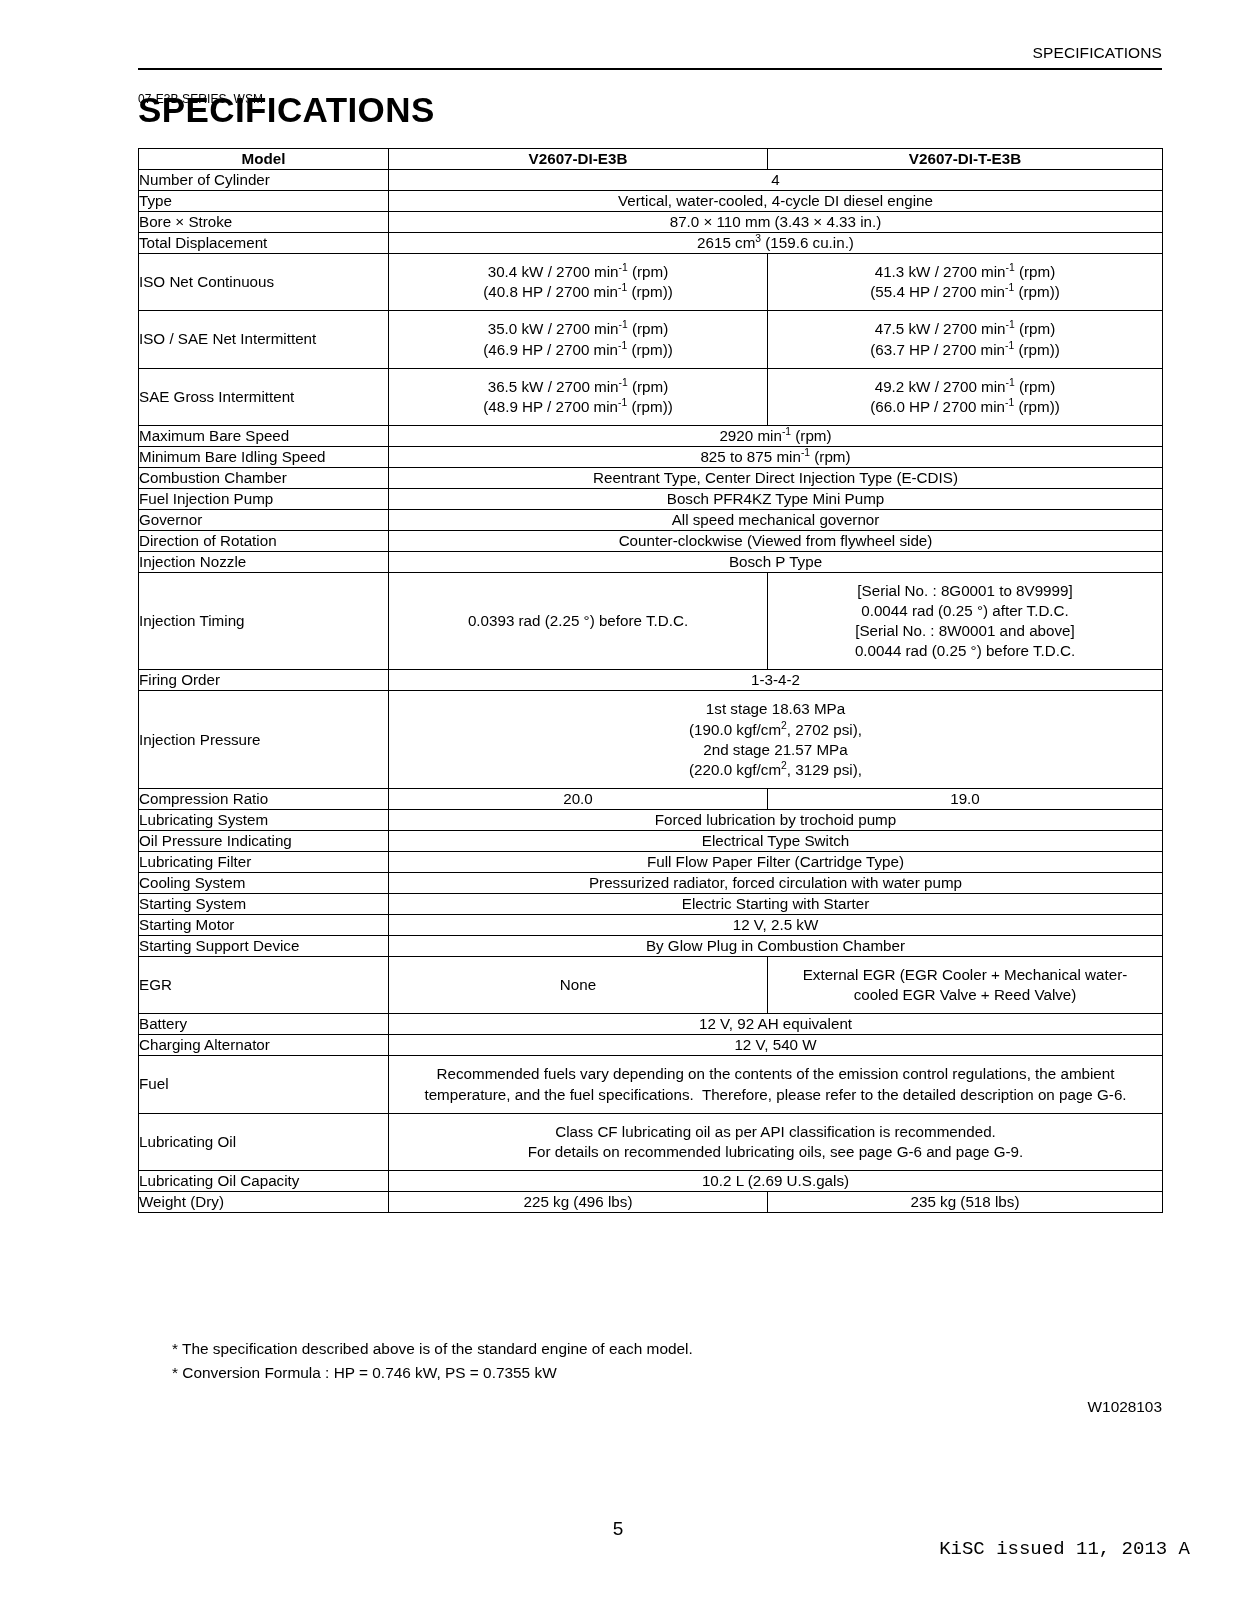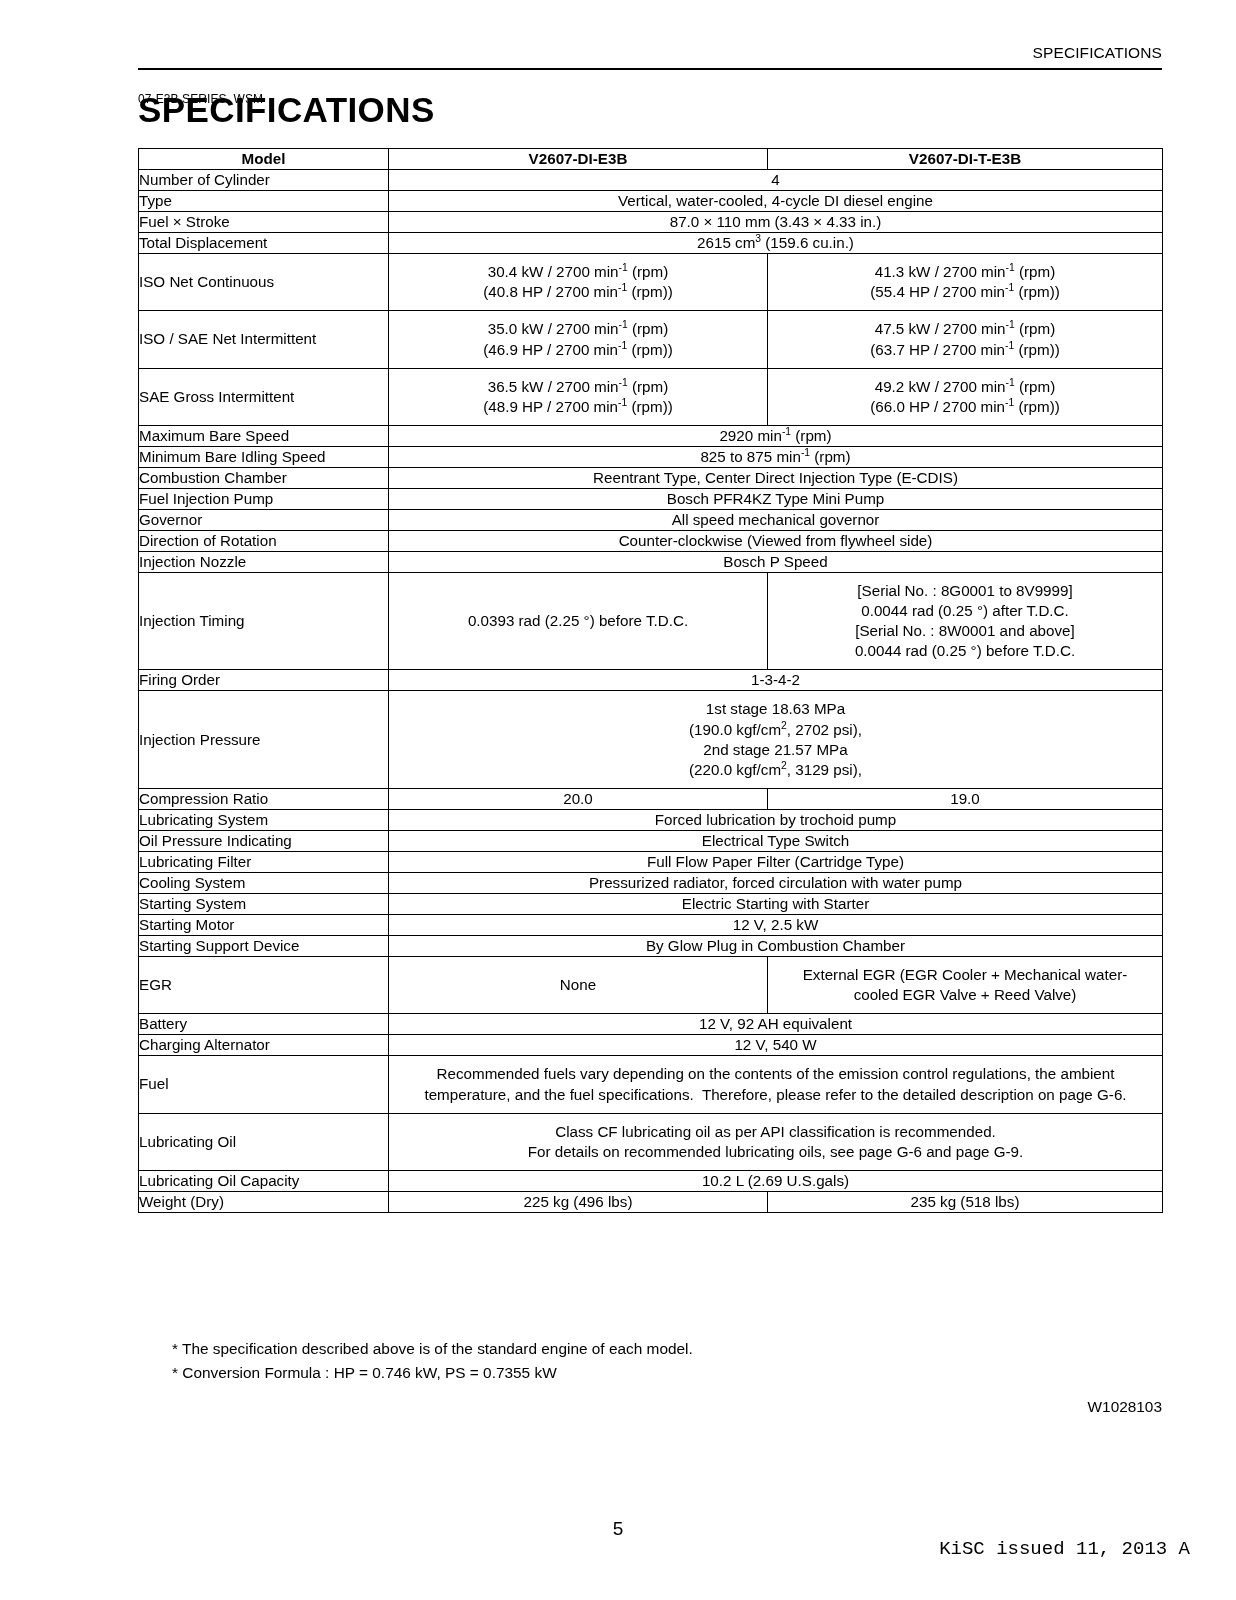--- a/index.html
+++ b/index.html
@@ -183,21 +183,21 @@
         </tr>
       <tr>
             <td class="cell-label">Number of Cylinder</td>
             <td class="cell-val" colspan="2">4</td>
           </tr>
           <tr>
             <td class="cell-label">Type</td>
             <td class="cell-val" colspan="2">Vertical, water-cooled, 4-cycle DI diesel engine</td>
           </tr>
           <tr>
-            <td class="cell-label">Fuel × Stroke</td>
+            <td class="cell-label">Bore × Stroke</td>
             <td class="cell-val" colspan="2">87.0 × 110 mm (3.43 × 4.33 in.)</td>
           </tr>
           <tr>
             <td class="cell-label">Total Displacement</td>
             <td class="cell-val" colspan="2">2615 cm<sup>3</sup> (159.6 cu.in.)</td>
           </tr>
           <tr class="row-tall">
             <td class="cell-label">ISO Net Continuous</td>
             <td class="cell-val">30.4 kW / 2700 min<sup>-1</sup> (rpm)<br>(40.8 HP / 2700 min<sup>-1</sup> (rpm))</td>
             <td class="cell-val">41.3 kW / 2700 min<sup>-1</sup> (rpm)<br>(55.4 HP / 2700 min<sup>-1</sup> (rpm))</td>
@@ -231,21 +231,21 @@
           <tr>
             <td class="cell-label">Governor</td>
             <td class="cell-val" colspan="2">All speed mechanical governor</td>
           </tr>
           <tr>
             <td class="cell-label">Direction of Rotation</td>
             <td class="cell-val" colspan="2">Counter-clockwise (Viewed from flywheel side)</td>
           </tr>
           <tr>
             <td class="cell-label">Injection Nozzle</td>
-            <td class="cell-val" colspan="2">Bosch P Speed</td>
+            <td class="cell-val" colspan="2">Bosch P Type</td>
           </tr>
           <tr class="row-tall">
             <td class="cell-label">Injection Timing</td>
             <td class="cell-val">0.0393 rad (2.25 °) before T.D.C.</td>
             <td class="cell-val">[Serial No. : 8G0001 to 8V9999]<br>0.0044 rad (0.25 °) after T.D.C.<br>[Serial No. : 8W0001 and above]<br>0.0044 rad (0.25 °) before T.D.C.</td>
           </tr>
           <tr>
             <td class="cell-label">Firing Order</td>
             <td class="cell-val" colspan="2">1-3-4-2</td>
           </tr>

